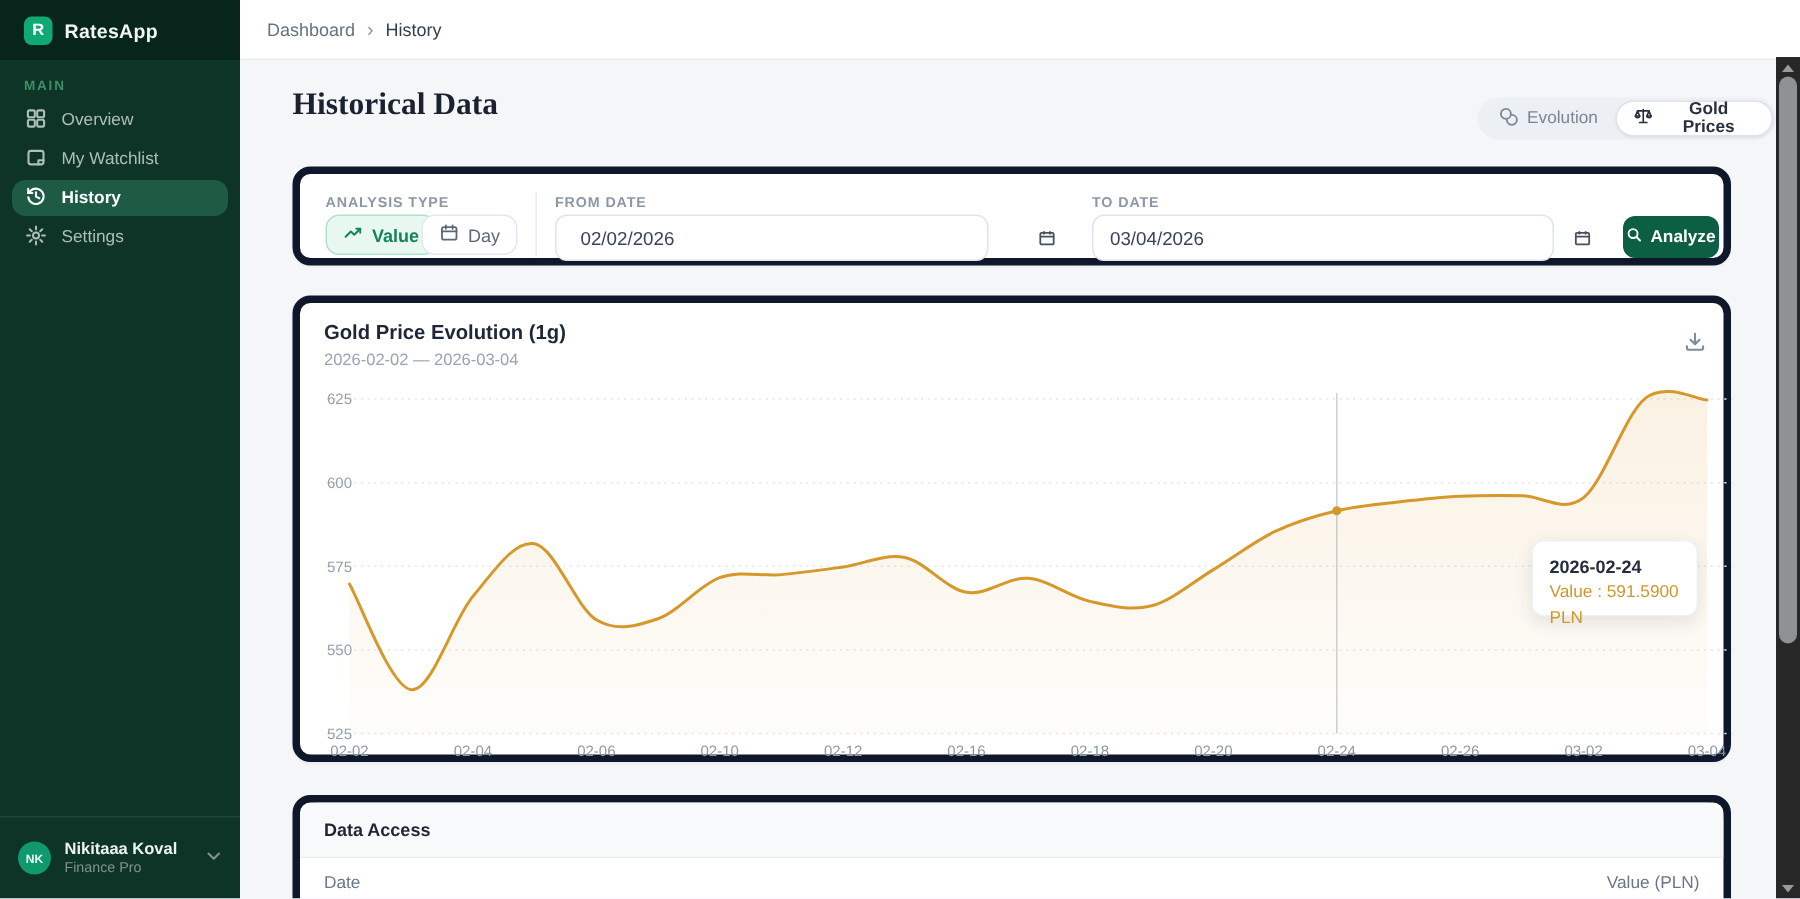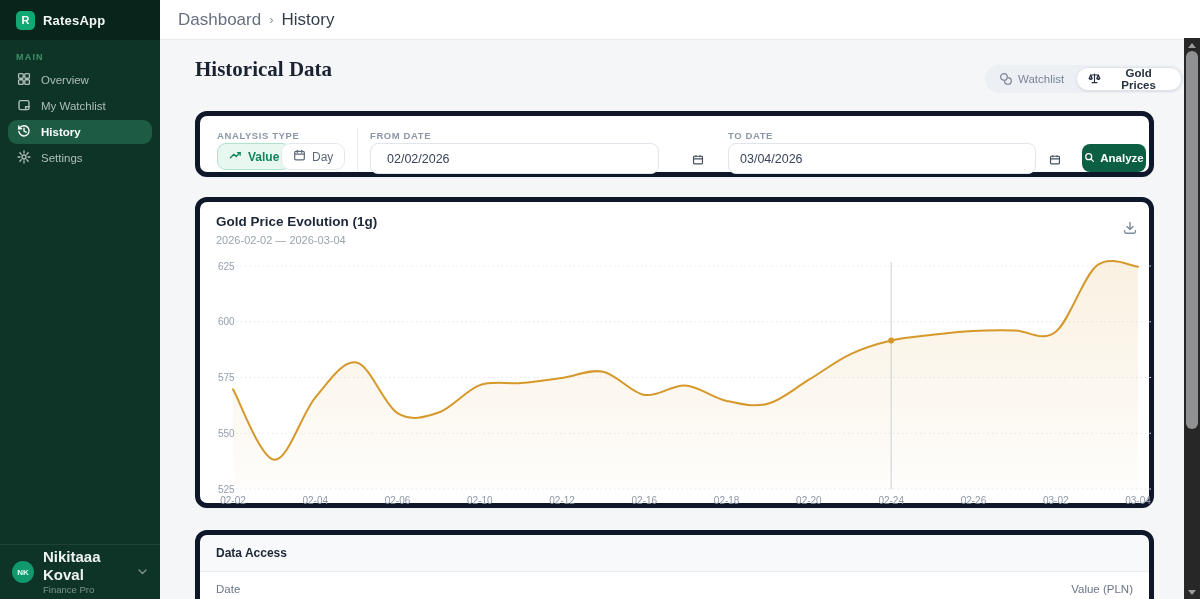--- a/index.html
+++ b/index.html
@@ -12,27 +12,27 @@
   .logo-box { width:19px; height:19px; border-radius:5px; background:#10a873; color:#fff; font-size:11px; font-weight:bold; display:flex; align-items:center; justify-content:center; }
   .app-name { color:#f2f6f4; font-size:13px; font-weight:bold; letter-spacing:.2px; }
   .nav-label { position:absolute; left:16px; top:52px; font-size:9px; font-weight:bold; letter-spacing:1.2px; color:#3f9068; }
   .nav { position:absolute; left:8px; top:68px; width:144px; }
   .nav-item { display:flex; align-items:center; gap:10px; height:24px; margin-bottom:2px; padding:0 9px; border-radius:9px; color:#aebfb8; font-size:11.5px; cursor:pointer; }
   .nav-item svg { flex:0 0 auto; }
   .nav-item.active { background:#1e5b45; color:#ffffff; font-weight:bold; }
   .user-box { position:absolute; left:0; bottom:0; width:160px; height:55px; border-top:1px solid rgba(255,255,255,.08); display:flex; align-items:center; padding:0 12px; gap:9px; }
   .avatar { width:22px; height:22px; border-radius:50%; background:#11996e; color:#eafff6; font-size:8px; font-weight:bold; display:flex; align-items:center; justify-content:center; }
   .user-meta { flex:1; line-height:1.2; }
-  .user-name { color:#eef3f1; font-size:15px; font-weight:bold; }
+  .user-name { color:#eef3f1; font-size:11px; font-weight:bold; }
   .user-role { color:#7e958c; font-size:9.5px; }
   .user-chevron { color:#7e958c; }
 
   
   .topbar { position:absolute; left:160px; top:0; width:1040px; height:40px; background:#ffffff; border-bottom:1px solid #e7ebee; display:flex; align-items:center; padding:0 18px; gap:8px; }
-  .crumb { font-size:17px; color:#66717f; cursor:pointer; }
+  .crumb { font-size:12px; color:#66717f; cursor:pointer; }
   .crumb.current { color:#333e4d; }
   .crumb-sep { color:#8b95a1; font-size:13px; line-height:1; }
 
   
   .content { position:absolute; left:160px; top:40px; width:1024px; height:559px; background:#f4f6f8; overflow:hidden; }
   .page-title { position:absolute; left:35px; top:17px; font-family:"Liberation Serif", serif; font-size:21px; font-weight:600; color:#1a2232; }
   .page-subtitle { position:absolute; left:35px; top:47px; font-size:11.5px; color:#8c96a4; }
 
   .mode-toggle { position:absolute; left:825px; top:25px; height:28px; background:#eceff3; border-radius:15px; display:flex; align-items:center; padding:2px; }
   .mode-btn { height:24px; border-radius:13px; display:flex; align-items:center; gap:6px; padding:0 11px; font-size:11.5px; color:#7b8595; cursor:pointer; background:transparent; border:1px solid transparent; }
@@ -138,21 +138,21 @@
 
   <main class="content">
     <h1 class="page-title">Historical Data</h1>
 
     <div class="mode-toggle">
       <button class="mode-btn">
         <span><svg width="13" height="13" viewBox="0 0 14 14" fill="none" stroke="currentColor" stroke-width="1.3" stroke-linecap="round">
               <circle cx="5.3" cy="5.3" r="3.6"></circle>
               <path d="M9.6 6a3.6 3.6 0 1 1-3.6 3.6"></path>
             </svg></span>
-        <span>Watchlist</span>
+        <span>Evolution</span>
       </button>
       <button class="mode-btn active">
         <span><svg width="13" height="13" viewBox="0 0 14 14" fill="none" stroke="currentColor" stroke-width="1.2" stroke-linecap="round" stroke-linejoin="round">
               <path d="M7 2.2v9.3M4.4 11.5h5.2M2.9 3.2h8.2"></path>
               <path d="M2.9 3.2 1.4 6.8h3L2.9 3.2"></path>
               <path d="M1.3 6.8a1.65 1.65 0 0 0 3.2 0"></path>
               <path d="M11.1 3.2 9.6 6.8h3l-1.5-3.6"></path>
               <path d="M9.5 6.8a1.65 1.65 0 0 0 3.2 0"></path>
             </svg></span>
         <span>Gold Prices</span>
@@ -236,20 +236,24 @@
             <text x="691.1818181818181" y="246" font-size="10" fill="#8d98a6" text-anchor="middle">02-24</text>
             <text x="773.4545454545455" y="246" font-size="10" fill="#8d98a6" text-anchor="middle">02-26</text>
             <text x="855.7272727272727" y="246" font-size="10" fill="#8d98a6" text-anchor="middle">03-02</text>
             <text x="938" y="246" font-size="10" fill="#8d98a6" text-anchor="middle">03-04</text>
             <line x1="691.18" y1="4" x2="691.18" y2="231" stroke="#ccd1d7" stroke-width="1"></line>
             <path d="M33 131.32 C39.86 143.06 60.43 200.41 74.14 201.79 C87.85 203.16 101.56 155.77 115.27 139.57 C128.98 123.36 142.70 101.96 156.41 104.56 C170.12 107.16 183.84 146.86 197.55 155.18 C211.26 163.50 224.97 159.19 238.68 154.51 C252.39 149.83 266.11 131.98 279.82 127.08 C293.53 122.17 307.24 126.27 320.95 125.08 C334.66 123.89 348.38 121.85 362.09 119.95 C375.80 118.05 389.52 110.88 403.23 113.7 C416.94 116.52 430.65 134.58 444.36 136.89 C458.07 139.19 471.79 126.53 485.5 127.53 C499.21 128.53 512.93 139.86 526.64 142.91 C540.35 145.96 554.06 149.34 567.77 145.81 C581.48 142.28 595.20 129.98 608.91 121.73 C622.62 113.48 636.34 102.85 650.05 96.31 C663.76 89.77 677.47 85.77 691.18 82.5 C704.89 79.23 718.61 78.28 732.32 76.68 C746.03 75.08 759.74 73.59 773.45 72.89 C787.16 72.19 800.88 72.30 814.59 72.45 C828.30 72.60 842.02 84.60 855.73 73.78 C869.44 62.96 883.15 18.40 896.86 7.55 C910.57 -3.30 931.14 8.48 938 8.67 L938 231 L33 231 Z" fill="url(#goldFill)" stroke="none"></path>
             <path d="M33 131.32 C39.86 143.06 60.43 200.41 74.14 201.79 C87.85 203.16 101.56 155.77 115.27 139.57 C128.98 123.36 142.70 101.96 156.41 104.56 C170.12 107.16 183.84 146.86 197.55 155.18 C211.26 163.50 224.97 159.19 238.68 154.51 C252.39 149.83 266.11 131.98 279.82 127.08 C293.53 122.17 307.24 126.27 320.95 125.08 C334.66 123.89 348.38 121.85 362.09 119.95 C375.80 118.05 389.52 110.88 403.23 113.7 C416.94 116.52 430.65 134.58 444.36 136.89 C458.07 139.19 471.79 126.53 485.5 127.53 C499.21 128.53 512.93 139.86 526.64 142.91 C540.35 145.96 554.06 149.34 567.77 145.81 C581.48 142.28 595.20 129.98 608.91 121.73 C622.62 113.48 636.34 102.85 650.05 96.31 C663.76 89.77 677.47 85.77 691.18 82.5 C704.89 79.23 718.61 78.28 732.32 76.68 C746.03 75.08 759.74 73.59 773.45 72.89 C787.16 72.19 800.88 72.30 814.59 72.45 C828.30 72.60 842.02 84.60 855.73 73.78 C869.44 62.96 883.15 18.40 896.86 7.55 C910.57 -3.30 931.14 8.48 938 8.67" fill="none" stroke="#d6982a" stroke-width="2" stroke-linecap="round" stroke-linejoin="round"></path>
             <circle cx="691.18" cy="82.50" r="3" fill="#d6982a"></circle>
           </svg>
       </div>
+      <div class="tooltip">
+        <div class="tt-date">2026-02-24</div>
+        <div class="tt-value">Value : 591.5900 PLN</div>
+      </div>
     </section>
 
     <section class="card table-card">
       <div class="table-head">Data Access</div>
       <div class="col-row">
         <span>Date</span>
         <span class="col-right">Value (PLN)</span>
       </div>
     </section>
   </main>

